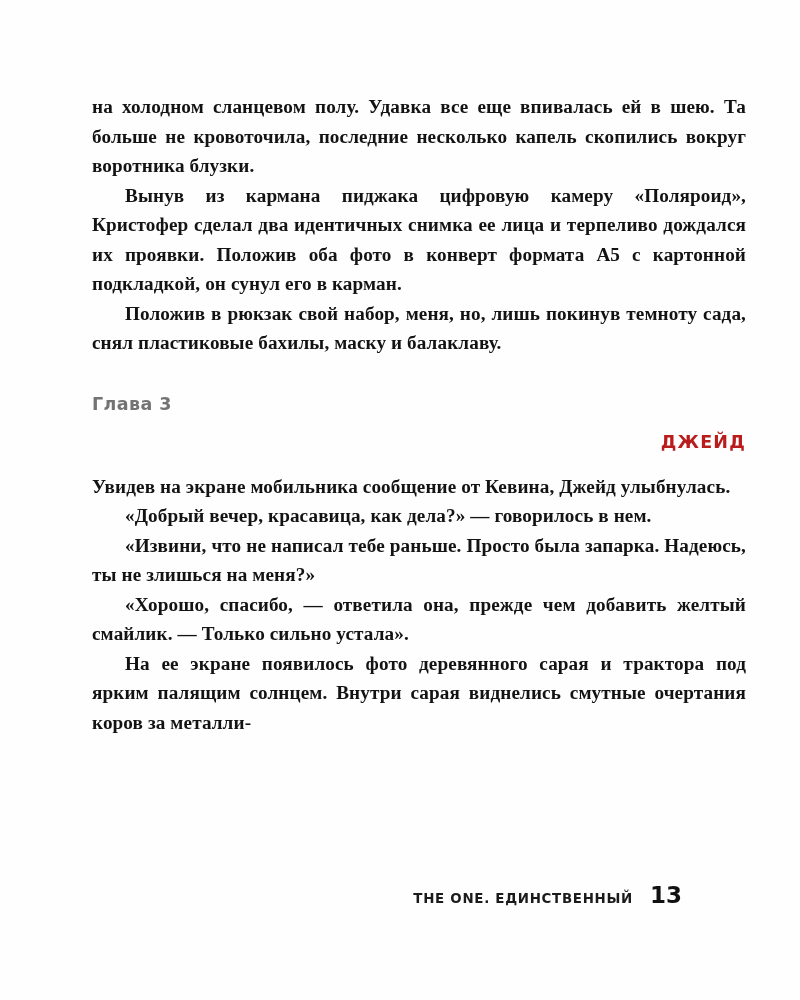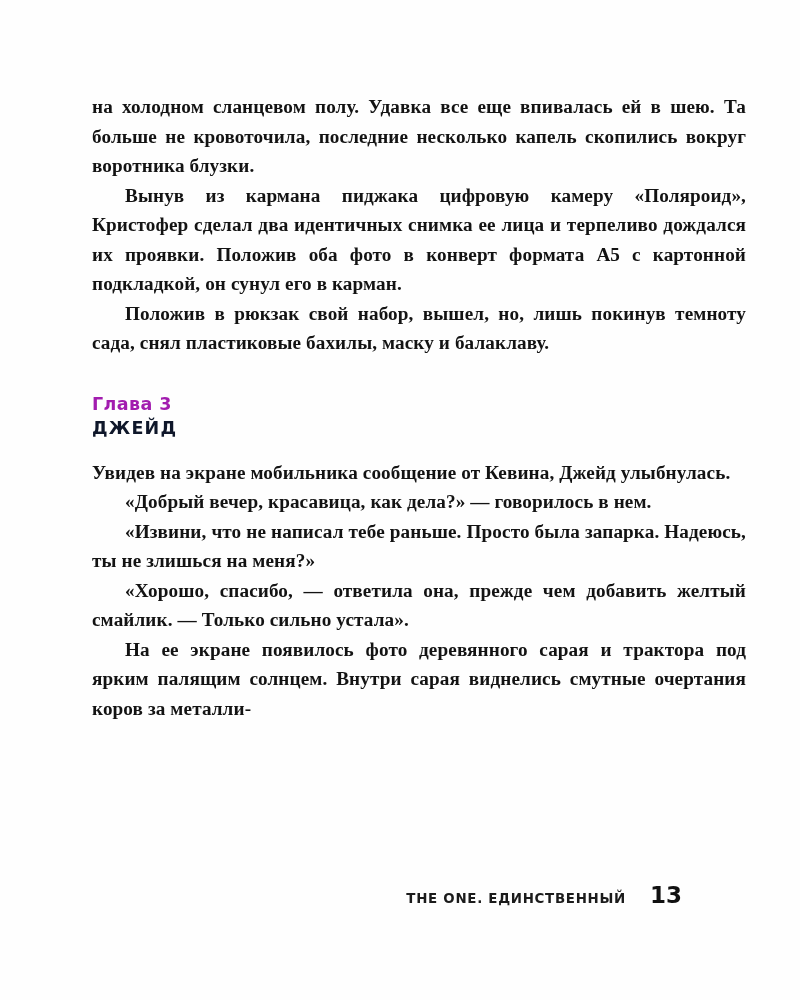--- a/index.html
+++ b/index.html
@@ -44,40 +44,41 @@
   }
   .chapter-block {
     margin-top: 36px;
     margin-bottom: 14px;
   }
   .chapter-label {
     font-family: "DejaVu Sans", sans-serif;
     font-size: 17.5px;
     font-weight: 700;
     letter-spacing: 0.4px;
-    color: #a21caf;
-    margin-bottom: 4px;
+    color: #737373;
+    margin-bottom: 18px;
   }
   .chapter-name {
     font-family: "DejaVu Sans", sans-serif;
     font-size: 17.5px;
     font-weight: 700;
     letter-spacing: 1.2px;
-    color: #0f172a;
+    color: #b91c1c;
     margin-bottom: 20px;
+    text-align: right;
   }
   .footer {
     position: absolute;
     left: 92px;
     right: 118px;
     bottom: 92px;
     display: flex;
     align-items: baseline;
     justify-content: flex-end;
-    gap: 24px;
+    gap: 17px;
   }
   .footer-title {
     font-family: "DejaVu Sans", sans-serif;
     font-size: 13.4px;
     font-weight: 700;
     letter-spacing: 0.7px;
     color: #1b1b1b;
   }
   .footer-page {
     font-family: "DejaVu Sans", sans-serif;
@@ -87,21 +88,21 @@
   }
 </style>
 </head>
 <body>
 
 <div class="page">
 
   <div class="body-text">
     <p class="noindent">на холодном сланцевом полу. Удавка все еще впивалась ей в шею. Та больше не кровоточила, последние несколько капель скопились вокруг воротника блузки.</p>
     <p>Вынув из кармана пиджака цифровую камеру «Поляроид», Кристофер сделал два идентичных снимка ее лица и терпеливо дождался их проявки. Положив оба фото в конверт формата А5 с картонной подкладкой, он сунул его в карман.</p>
-    <p>Положив в рюкзак свой набор, вышел, но, лишь покинув темноту сада, снял пластиковые бахилы, маску и балаклаву.</p>
+    <p>Положив в рюкзак свой набор, меня, но, лишь покинув темноту сада, снял пластиковые бахилы, маску и балаклаву.</p>
   </div>
 
   <div class="chapter-block">
     <div class="chapter-label">Глава 3</div>
     <div class="chapter-name">ДЖЕЙД</div>
   </div>
 
   <div class="body-text">
     <p class="noindent">Увидев на экране мобильника сообщение от Кевина, Джейд улыбнулась.</p>
     <p>«Добрый вечер, красавица, как дела?» — говорилось в нем.</p>

